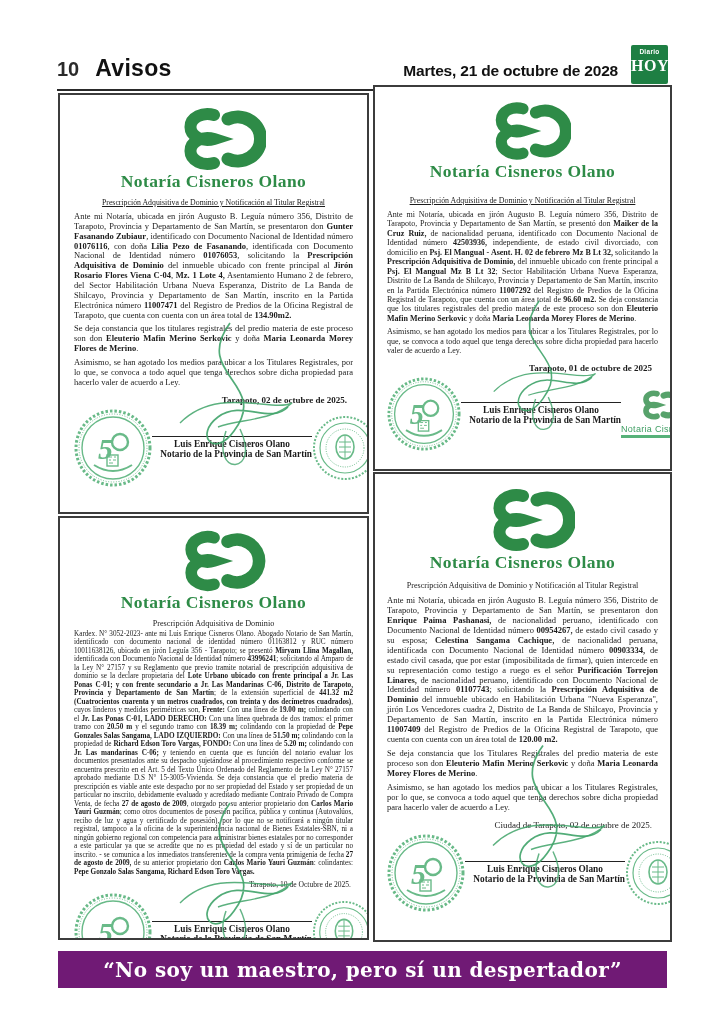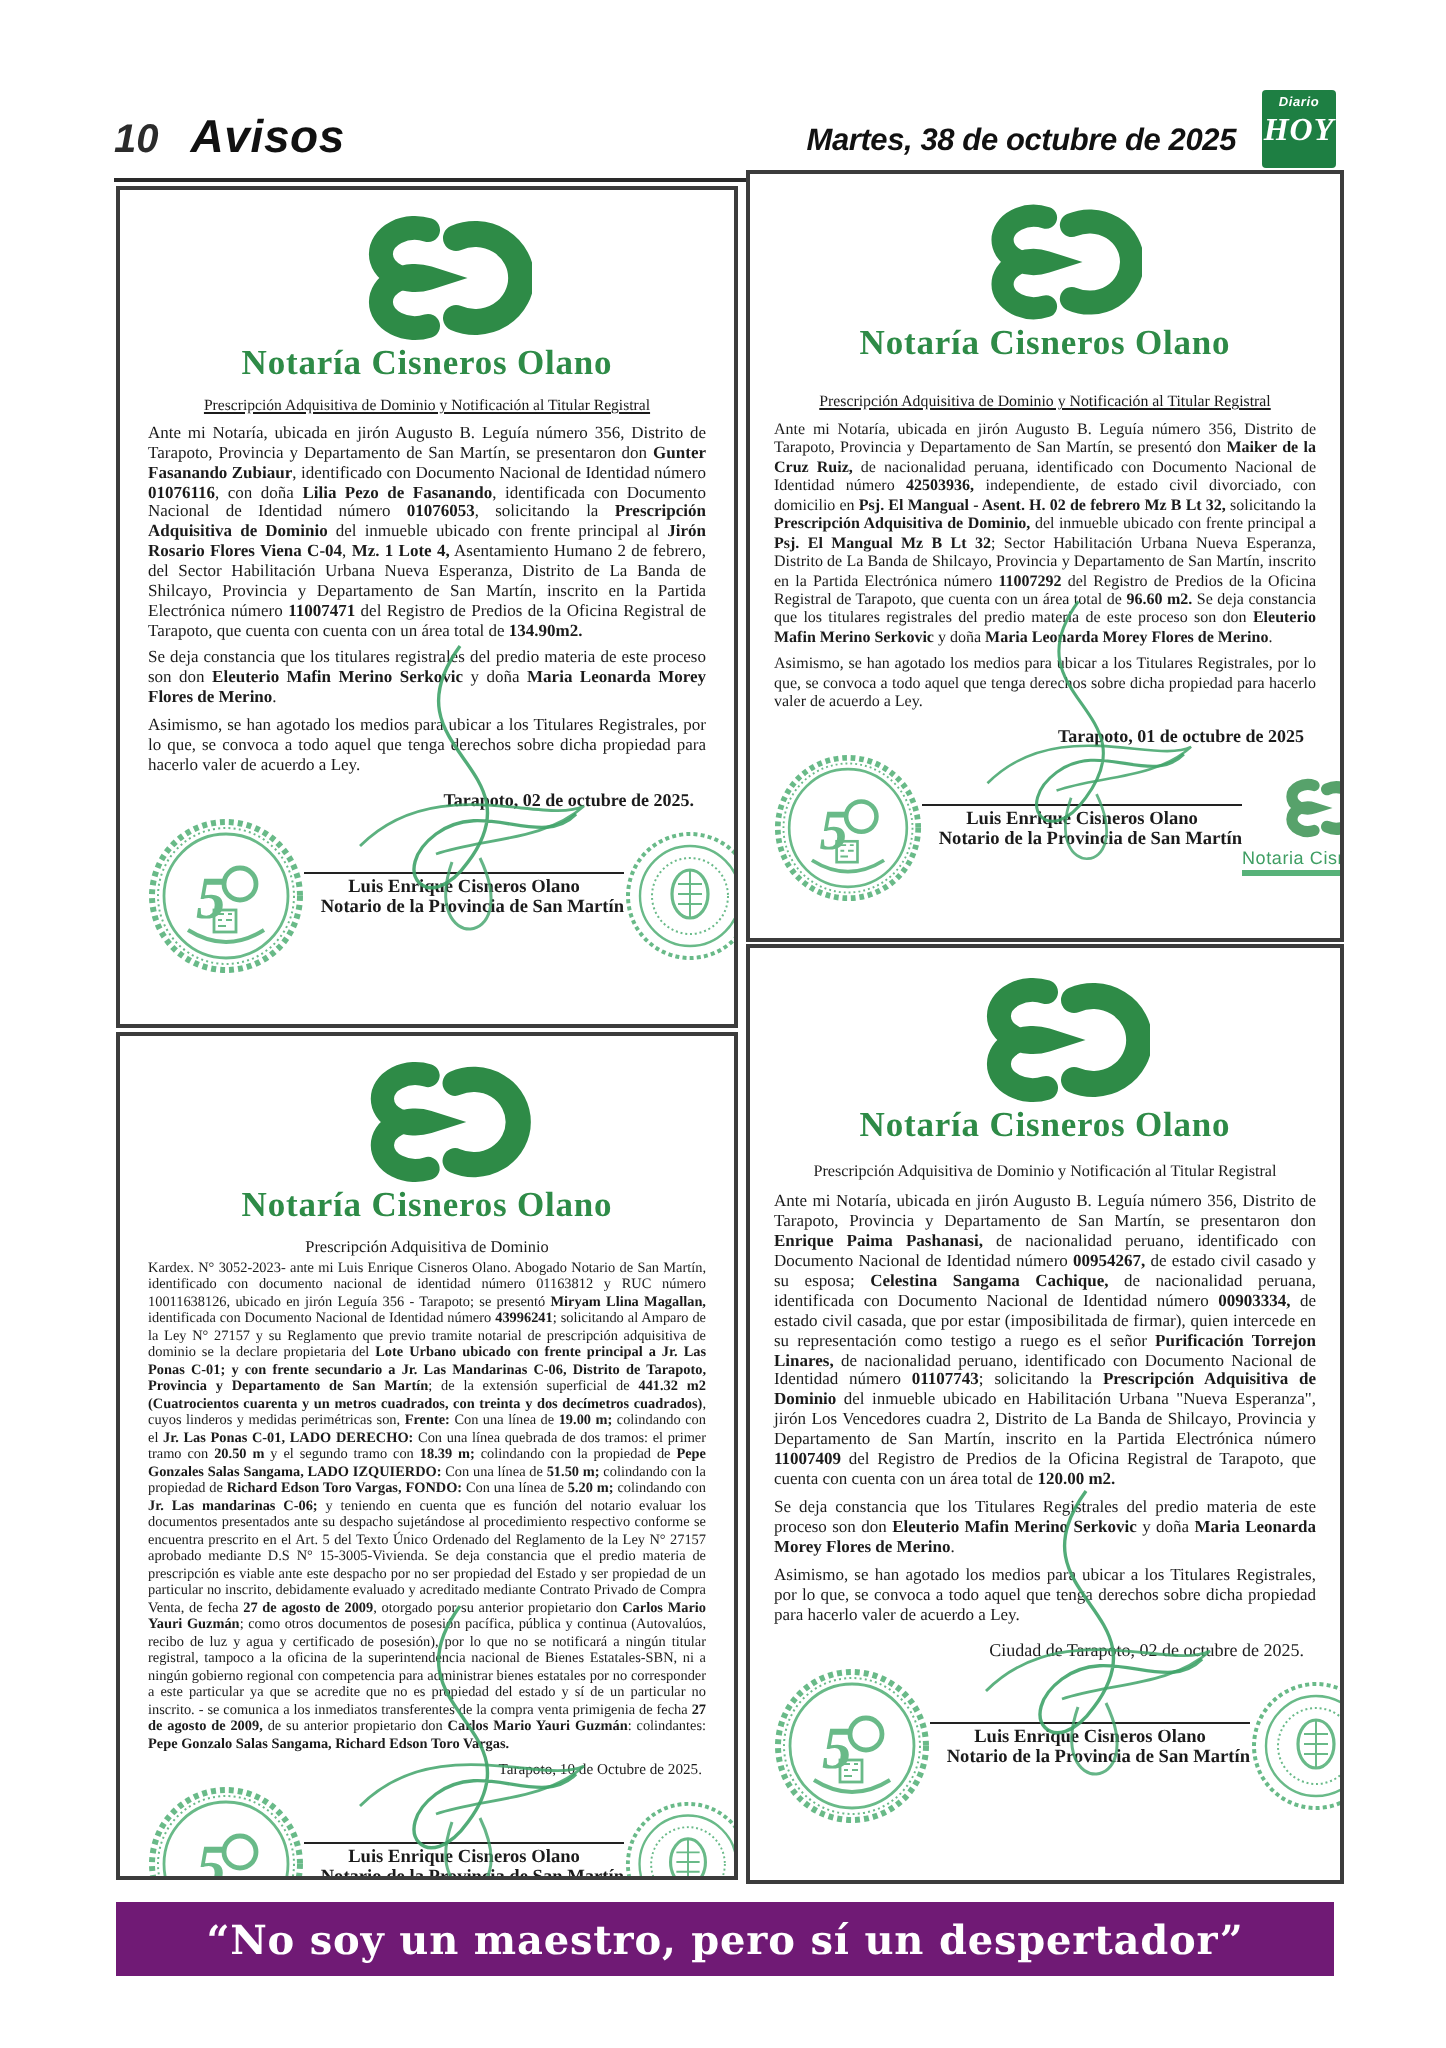--- a/index.html
+++ b/index.html
@@ -1,20 +1,20 @@
 <!DOCTYPE html>
 <html><head>
 <meta charset="utf-8">
 <style>
   html,body{margin:0;padding:0;background:#ffffff;}
   #page{position:relative;width:723px;height:1024px;background:#ffffff;overflow:hidden;
         font-family:"Liberation Serif",serif;color:#1b1b1b;}
 
   
-  .hdr{position:absolute;left:57px;top:46px;width:611px;height:40px;font-style:italic;}
+  .hdr{position:absolute;left:57px;top:46px;width:611px;height:40px;}
   .hdr-left{position:absolute;left:0;bottom:4px;font-family:"Liberation Sans",sans-serif;}
   .pageno{font-size:20px;font-weight:bold;color:#2b2b2b;margin-right:16px;}
   .section{font-size:23px;font-weight:bold;color:#111;letter-spacing:.3px;}
   .hdr-date{position:absolute;right:50px;bottom:6px;font-family:"Liberation Sans",sans-serif;
             font-size:15.5px;font-weight:600;color:#111;letter-spacing:-.2px;}
   .brand{position:absolute;right:0;bottom:2px;width:37px;height:39px;background:#1e7f43;
          border-radius:2px;text-align:center;color:#fff;margin-left:40px;}
   .brand .b-top{font-family:"Liberation Sans",sans-serif;font-size:6.5px;font-weight:bold;
                 padding-top:3px;letter-spacing:.3px;}
   .brand .b-name{font-family:"Liberation Serif",serif;font-size:16px;font-weight:bold;
@@ -104,21 +104,21 @@
     </g>
   </defs>
 </svg>
 
 <div id="page">
 
   <div class="hdr">
     <div class="hdr-left">
       <span class="pageno">10</span><span class="section">Avisos</span>
     </div>
-    <div class="hdr-date">Martes, 38 de octubre de 2025</div>
+    <div class="hdr-date">Martes, 21 de octubre de 2028</div>
     <div class="brand">
       <div class="b-top">Diario</div>
       <div class="b-name">HOY</div>
     </div>
   </div>
   <div class="hdr-rule"></div>
 
   <div class="notice" id="n1">
     <div class="n-inner">
       <div class="logo-block">

